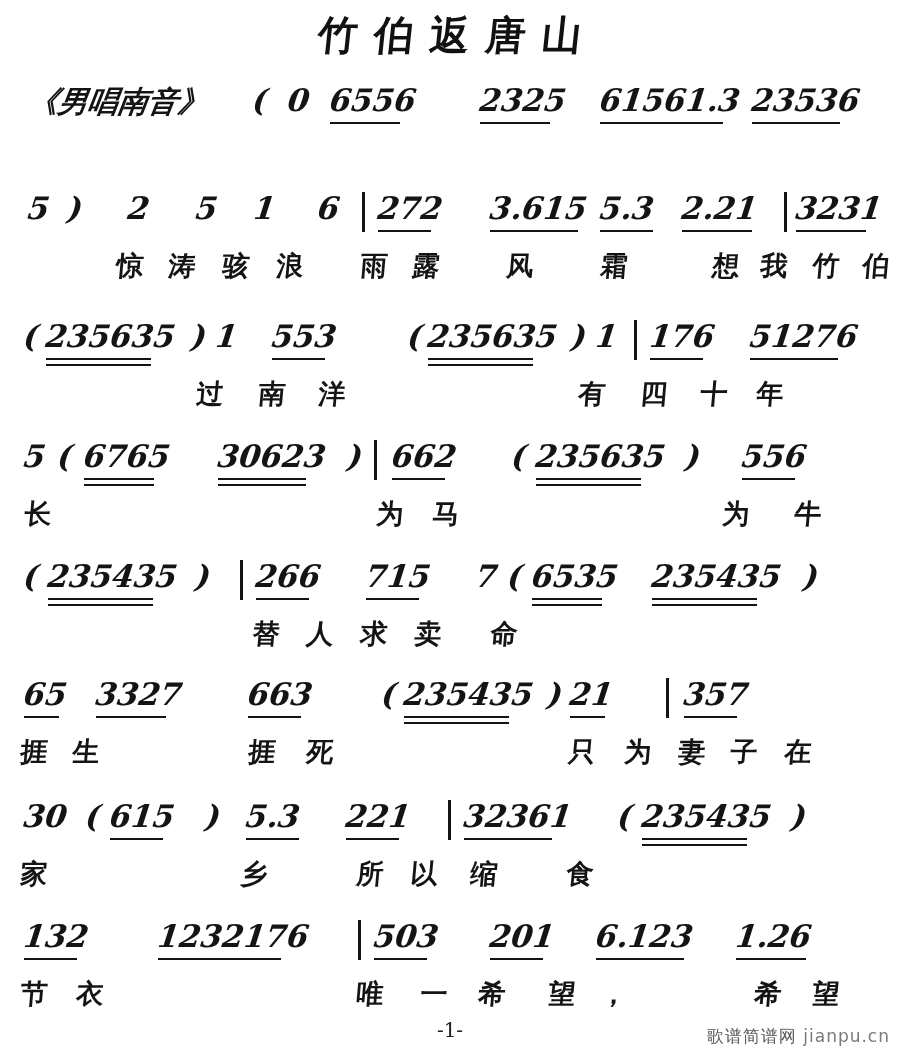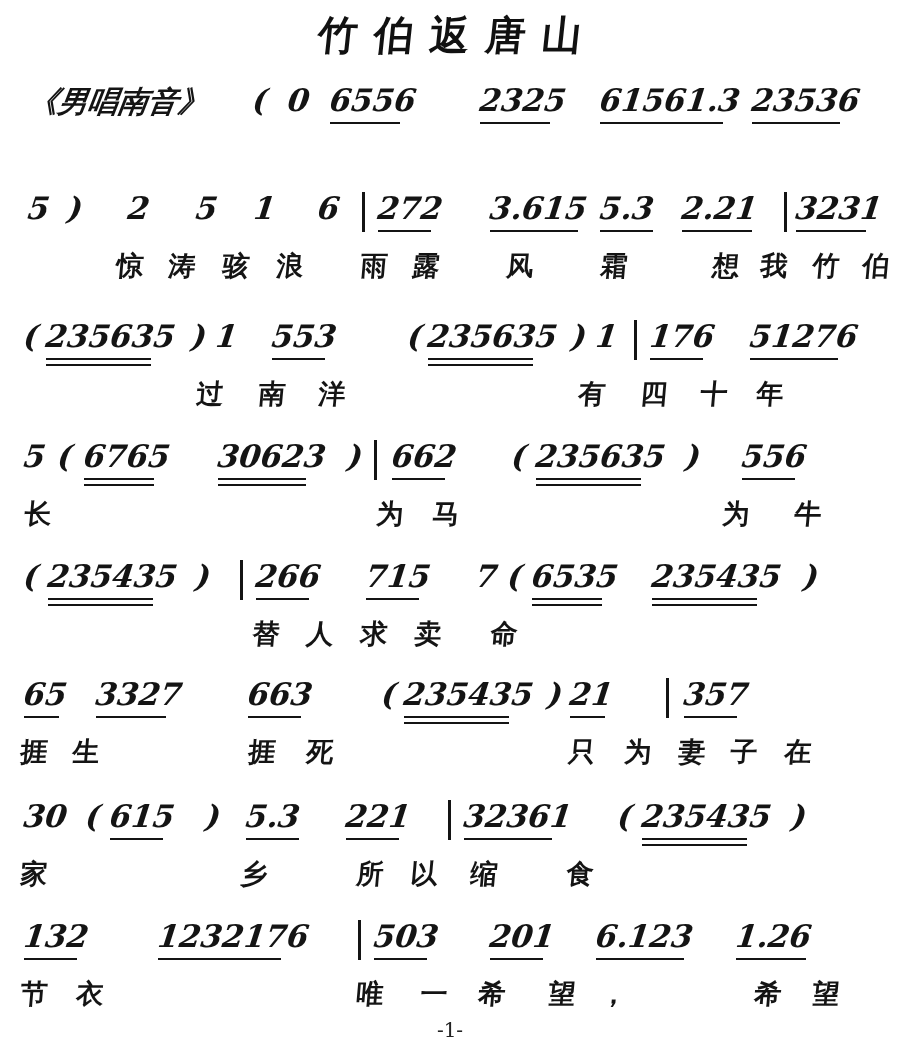--- a/index.html
+++ b/index.html
@@ -362,13 +362,17 @@
           <span class="lyr" style="left: 548px;">望</span>
           <span class="lyr" style="left: 600px;">，</span>
           <span class="lyr" style="left: 754px;">希</span>
           <span class="lyr" style="left: 812px;">望</span>
         </div>
       </div>
     </div>
 
   <div class="page-number">-1-</div>
 
+  <div class="watermark">
+    <span>歌谱简谱网</span>
+    <span class="site">jianpu.cn</span>
+  </div>
 </div>
 
 </body></html>

